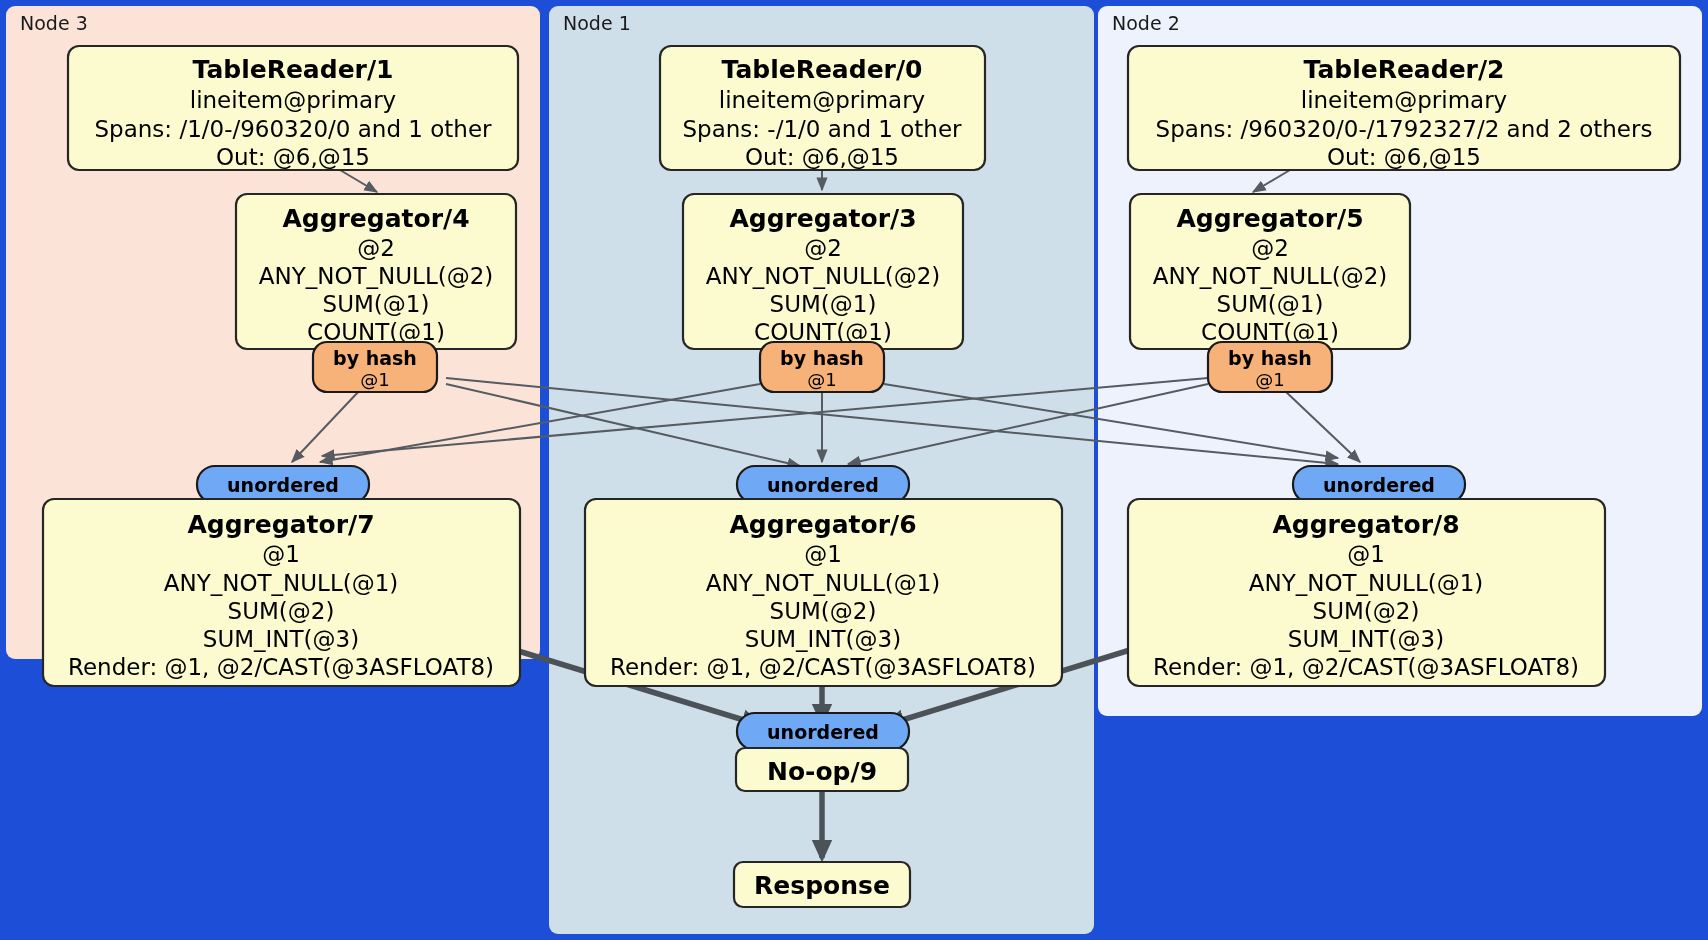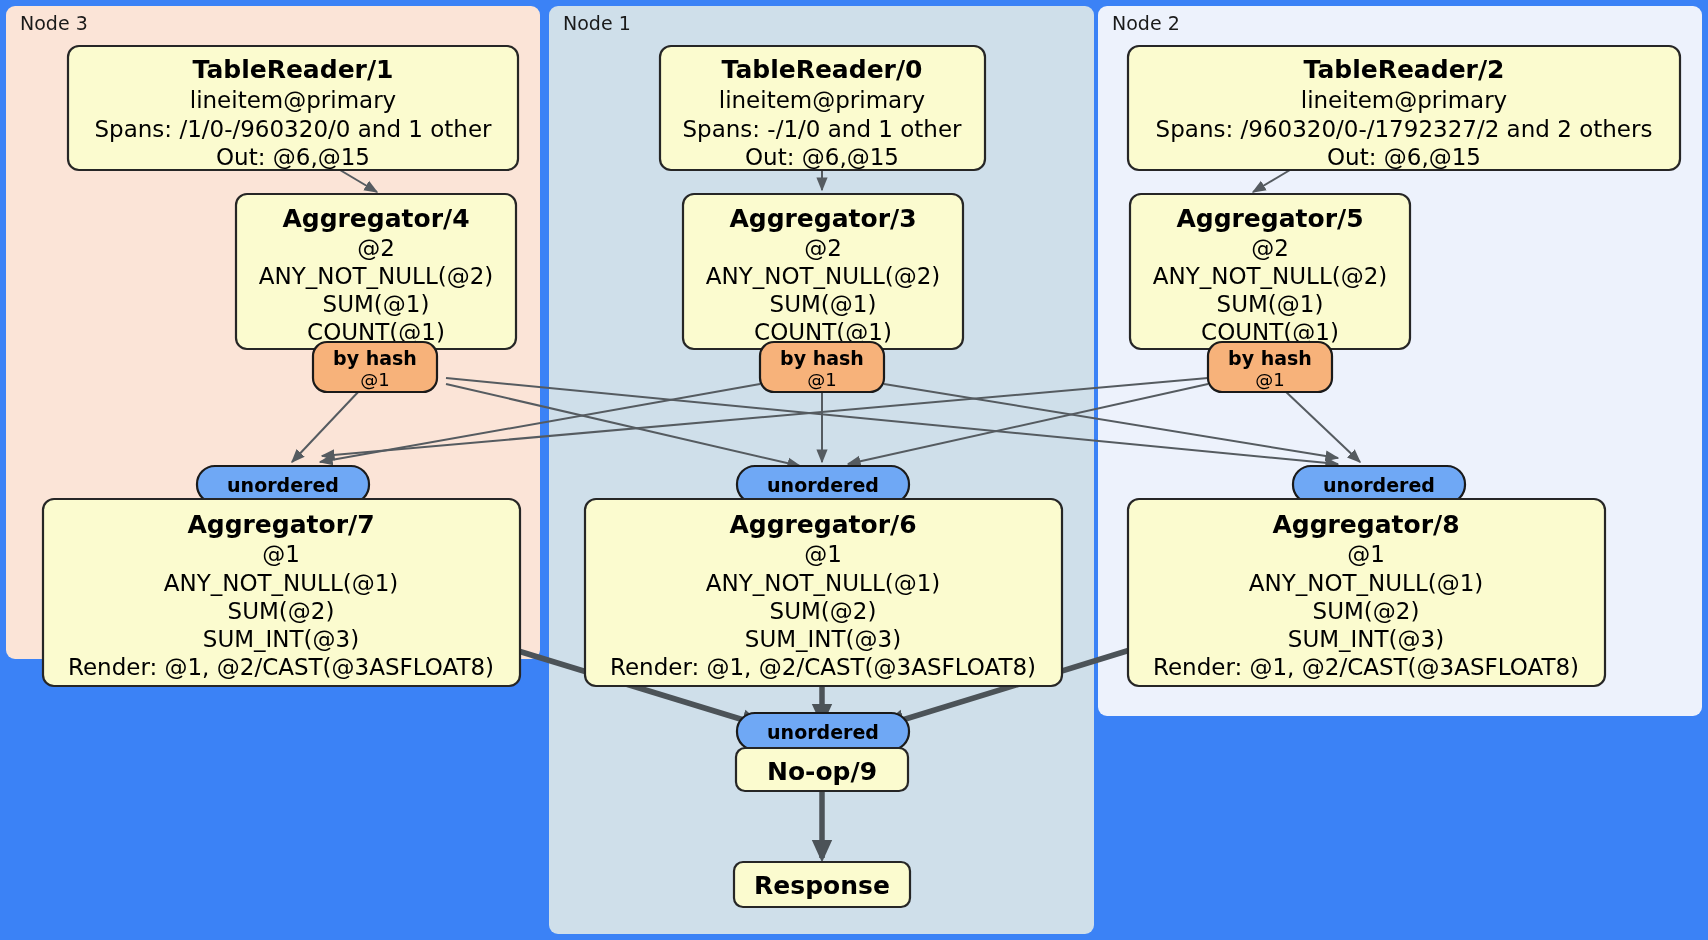--- a/index.html
+++ b/index.html
@@ -4,21 +4,21 @@
 <style>
   html, body {
     margin: 0;
     padding: 0;
     background: #ffffff;
   }
   #stage {
     position: relative;
     width: 1708px;
     height: 940px;
-    background: #3b82f6;
+    background: #1d4ed8;
     font-family: "DejaVu Sans", "Liberation Sans", sans-serif;
     overflow: hidden;
   }
   #stage svg {
     position: absolute;
     top: 0;
     left: 0;
     width: 1708px;
     height: 940px;
   }

